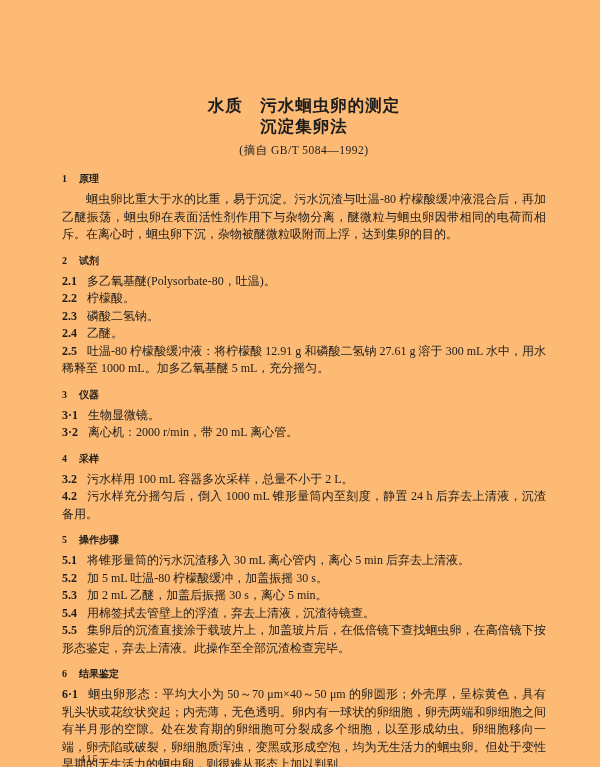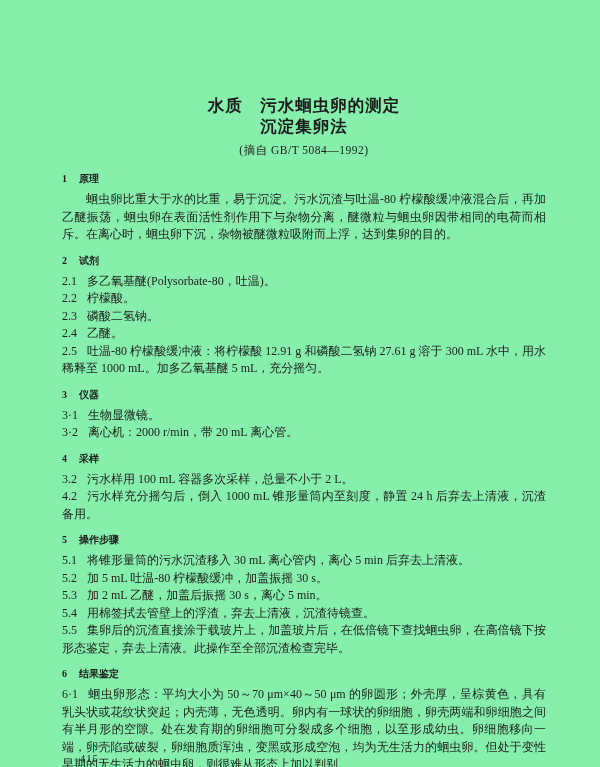--- a/index.html
+++ b/index.html
@@ -1,21 +1,21 @@
 <!DOCTYPE html>
 <html><head>
 <meta charset="utf-8">
 <style>
   html, body { margin: 0; padding: 0; background: #e8e8e8; }
   .page {
     position: relative;
     width: 600px;
     height: 767px;
     margin: 0 auto;
-    background: #86efac;
+    background: #fdba74;
     color: #1c1c1c;
     font-family: "Liberation Serif", "DejaVu Serif", serif;
     overflow: hidden;
     box-sizing: border-box;
     padding-left: 17px;
   }
   .content {
     position: absolute;
     left: 62px;
     right: 54px;
@@ -43,21 +43,21 @@
   h2.sec-heading.first { margin-top: 14px; }
   .h-num { padding-right: 12px; }
   p.body-para, p.clause {
     margin: 0;
     font-size: 12px;
     line-height: 17.5px;
     text-align: justify;
   }
   .para-group { margin-top: 5px; }
   p.body-para.indent { text-indent: 2em; }
-  .c-num { font-weight: 400; padding-right: 10px; white-space: nowrap; }
+  .c-num { font-weight: 700; padding-right: 10px; white-space: nowrap; }
   .page-number {
     position: absolute;
     left: 80px;
     bottom: 3px;
     font-size: 10.5px;
     letter-spacing: 1px;
   }
 </style>
 </head>
 <body>

